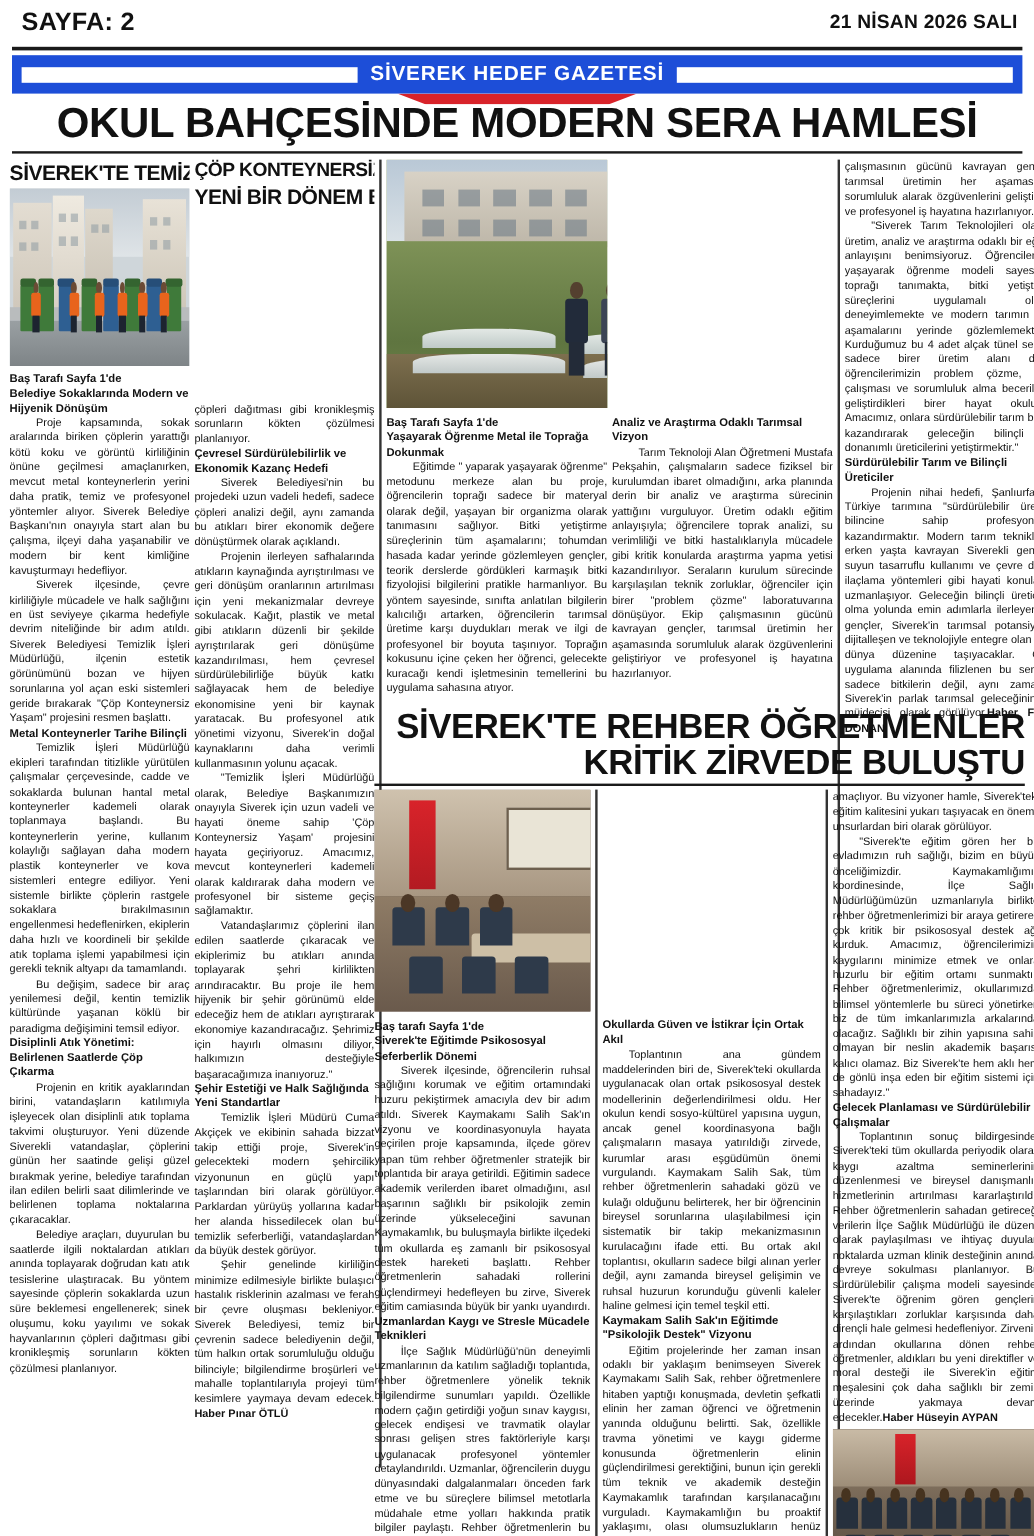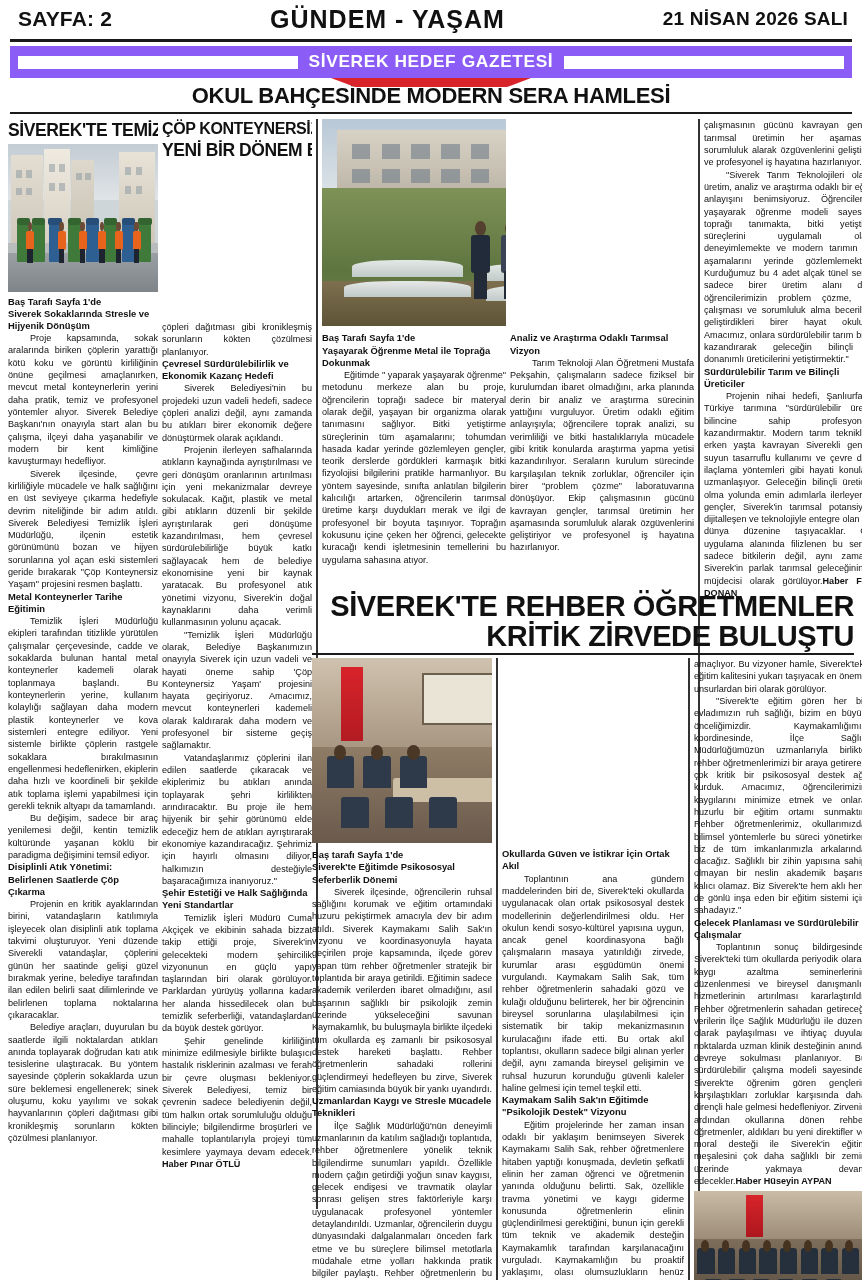--- a/index.html
+++ b/index.html
@@ -13,28 +13,28 @@
   }
   .page { width: 862px; height: 1280px; position: relative; padding: 0 8px; }
 
   
   .masthead {
     display: flex; align-items: center; justify-content: space-between;
     height: 38px; padding: 0 6px 0 10px;
   }
   .mh-left { font-size: 21px; font-weight: bold; letter-spacing: .2px; }
   .mh-center { font-size: 25px; font-weight: bold; letter-spacing: 1px; }
-  .mh-right { font-size: 19px; font-weight: bold; letter-spacing: .2px; }
+  .mh-right { font-size: 16px; font-weight: bold; letter-spacing: .2px; }
   .mh-rule { height: 3px; background: #1a1a1a; margin: 1px 2px 0 2px; }
 
   
   .banner-wrap { position: relative; height: 32px; margin: 4px 2px 0 2px; }
   .banner-bar {
     position: absolute; inset: 0;
-    background: #8b5cf6;
+    background: #1d4ed8;
     display: flex; align-items: center; justify-content: space-between;
     padding: 0 8px;
   }
   .banner-bar::before, .banner-bar::after {
     content: ""; height: 13px; background: #ffffff; flex: 1 1 auto;
   }
   .banner-name {
     color: #ffffff; font-size: 17px; font-weight: bold;
     letter-spacing: .6px; padding: 0 13px; white-space: nowrap;
     font-family: "Liberation Sans", sans-serif;
@@ -46,21 +46,21 @@
     clip-path: polygon(0 0, 100% 0, 88% 100%, 12% 100%);
   }
 
   
   .main-head { text-align: center; margin-top: 6px; padding: 0 4px; }
   .main-head .l1 {
     font-size: 33px; font-weight: bold; line-height: 1.02;
     letter-spacing: -.3px; white-space: nowrap;
   }
   .main-head .l2 {
-    font-size: 22px; font-weight: bold; line-height: 1.06;
+    font-size: 35px; font-weight: bold; line-height: 1.06;
     letter-spacing: -.3px; white-space: nowrap;
   }
   .head-rule { height: 2px; background: #1a1a1a; margin: 5px 2px 0 2px; }
 
   
   .body-grid {
     display: grid;
     grid-template-columns: 150px 150px 2px 184px 184px 2px 175px;
     column-gap: 4px;
     margin-top: 5px;
@@ -190,21 +190,20 @@
   .spacer4 { height: 4px; }
   .spacer6 { height: 6px; }
 </style>
 </head>
 <body>
 
 <div class="page">
 
   <div class="masthead">
     <div class="mh-left">SAYFA: 2</div>
-    <div class="mh-center">GÜNDEM - YAŞAM</div>
     <div class="mh-right">21 NİSAN 2026 SALI</div>
   </div>
   <div class="mh-rule"></div>
 
   <div class="banner-wrap">
     <div class="banner-bar">
       <div class="banner-name">SİVEREK HEDEF GAZETESİ</div>
     </div>
     <div class="banner-tab"></div>
   </div>
@@ -279,24 +278,24 @@
         </div>
         <div class="worker" style="left:83%">
           <div class="w-head"></div>
             <div class="w-vest"></div>
             <div class="w-leg"></div>
         </div>
       </div>
 
       <div class="spacer4"></div>
       <div class="kicker">Baş Tarafı Sayfa 1'de</div>
-      <h4 class="sub">Siverek Sokaklarında Stresle ve Hijyenik Dönüşüm</h4>
+      <h4 class="sub">Belediye Sokaklarında Modern ve Hijyenik Dönüşüm</h4>
       <p class="body">Proje kapsamında, sokak aralarında biriken çöplerin yarattığı kötü koku ve görüntü kirliliğinin önüne geçilmesi amaçlanırken, mevcut metal konteynerlerin yerini daha pratik, temiz ve profesyonel yöntemler alıyor. Siverek Belediye Başkanı'nın onayıyla start alan bu çalışma, ilçeyi daha yaşanabilir ve modern bir kent kimliğine kavuşturmayı hedefliyor.</p>
       <p class="body">Siverek ilçesinde, çevre kirliliğiyle mücadele ve halk sağlığını en üst seviyeye çıkarma hedefiyle devrim niteliğinde bir adım atıldı. Siverek Belediyesi Temizlik İşleri Müdürlüğü, ilçenin estetik görünümünü bozan ve hijyen sorunlarına yol açan eski sistemleri geride bırakarak "Çöp Konteynersiz Yaşam" projesini resmen başlattı.</p>
-      <h4 class="sub">Metal Konteynerler Tarihe Eğitimin</h4>
+      <h4 class="sub">Metal Konteynerler Tarihe Bilinçli</h4>
       <p class="body">Temizlik İşleri Müdürlüğü ekipleri tarafından titizlikle yürütülen çalışmalar çerçevesinde, cadde ve sokaklarda bulunan hantal metal konteynerler kademeli olarak toplanmaya başlandı. Bu konteynerlerin yerine, kullanım kolaylığı sağlayan daha modern plastik konteynerler ve kova sistemleri entegre ediliyor. Yeni sistemle birlikte çöplerin rastgele sokaklara bırakılmasının engellenmesi hedeflenirken, ekiplerin daha hızlı ve koordineli bir şekilde atık toplama işlemi yapabilmesi için gerekli teknik altyapı da tamamlandı.</p>
       <p class="body">Bu değişim, sadece bir araç yenilemesi değil, kentin temizlik kültüründe yaşanan köklü bir paradigma değişimini temsil ediyor.</p>
       <h4 class="sub">Disiplinli Atık Yönetimi: Belirlenen Saatlerde Çöp Çıkarma</h4>
       <p class="body">Projenin en kritik ayaklarından birini, vatandaşların katılımıyla işleyecek olan disiplinli atık toplama takvimi oluşturuyor. Yeni düzende Siverekli vatandaşlar, çöplerini günün her saatinde gelişi güzel bırakmak yerine, belediye tarafından ilan edilen belirli saat dilimlerinde ve belirlenen toplama noktalarına çıkaracaklar.</p>
       <p class="body">Belediye araçları, duyurulan bu saatlerde ilgili noktalardan atıkları anında toplayarak doğrudan katı atık tesislerine ulaştıracak. Bu yöntem sayesinde çöplerin sokaklarda uzun süre beklemesi engellenerek; sinek oluşumu, koku yayılımı ve sokak hayvanlarının çöpleri dağıtması gibi kronikleşmiş sorunların kökten çözülmesi planlanıyor.</p>
     </div>
 
     <div class="col">
       <div class="promo-head">
         <div class="w">ÇÖP KONTEYNERSİZ YAŞAM PROJESİYLE</div>

